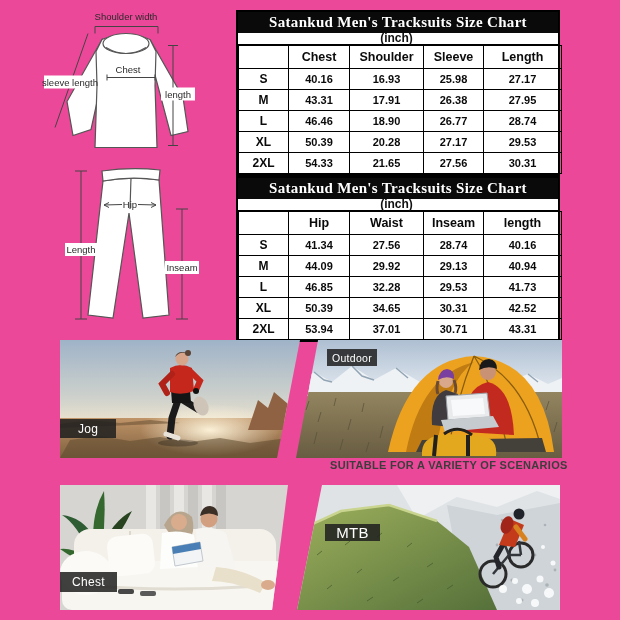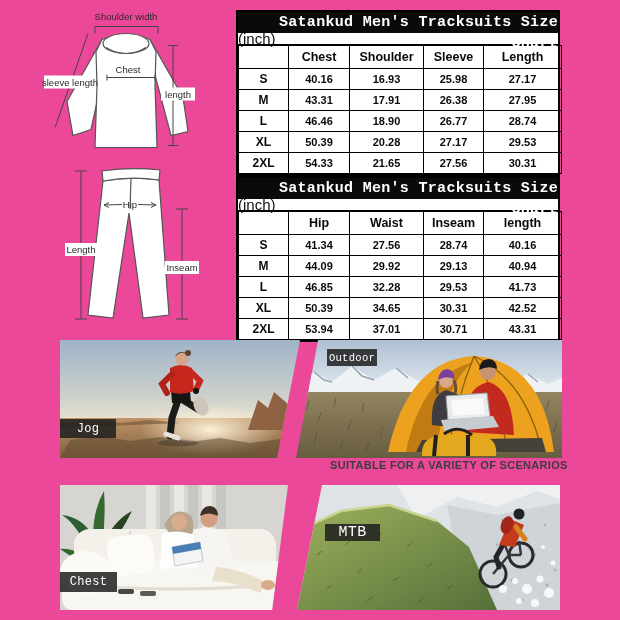--- a/index.html
+++ b/index.html
@@ -12,26 +12,26 @@
   
   .shirt-diagram { position:absolute; left:15px; top:4px; width:215px; height:158px; }
   .pants-diagram { position:absolute; left:30px; top:167px; width:200px; height:170px; }
   .diag-label { font-size:9.5px; fill:#2a2a2a; }
 
   
   .chart { position:absolute; left:236px; width:324px; border:2px solid #000; background:#fff; box-sizing:border-box; }
   .chart-top { top:10px; }
   .chart-bottom { top:176px; }
   .chart-title {
-    background:#0a0a0a; color:#ffffff; text-align:right;
-    font-family:Liberation Mono, monospace; font-weight:bold;
+    background:#0a0a0a; color:#ffffff; text-align:center;
+    font-family:Liberation Serif, serif; font-weight:bold;
     font-size:15px; height:21px; line-height:21px; letter-spacing:0.3px;
   }
   .chart-unit {
-    font-size:15px; font-weight:normal; color:#111; text-align:left;
+    font-size:12px; font-weight:bold; color:#111; text-align:center;
     height:11px; line-height:11px; padding-right:3px;
     border-bottom:1px solid #000;
   }
   table.size-table { border-collapse:collapse; width:100%; table-layout:fixed; }
   .size-table th, .size-table td {
     border:1px solid #000; text-align:center; vertical-align:middle;
     color:#0a0a0a; font-weight:bold; padding:0;
   }
   .size-table thead th { height:22px; font-size:12.5px; }
   .size-table tbody td { height:20px; font-size:11px; }
@@ -41,21 +41,21 @@
   
   .photo { position:absolute; overflow:hidden; }
   .photo svg { display:block; width:100%; height:100%; }
   .photo-jog  { left:60px;  top:340px; width:240px; height:118px; clip-path:polygon(0 0,100% 0,90.4% 100%,0 100%); }
   .photo-outdoor { left:296px; top:340px; width:266px; height:118px; clip-path:polygon(8.3% 0,100% 0,100% 100%,0 100%); }
   .photo-home { left:60px;  top:485px; width:228px; height:125px; clip-path:polygon(0 0,100% 0,93% 100%,0 100%); }
   .photo-mtb  { left:297px; top:485px; width:263px; height:125px; clip-path:polygon(9.5% 0,100% 0,100% 100%,0 100%); }
 
   .tag {
     position:absolute; background:rgba(30,30,30,0.85); color:#fff;
-    display:flex; align-items:center; justify-content:center; letter-spacing:0.3px;font-family:Liberation Mono, monospace;
+    display:flex; align-items:center; justify-content:center; letter-spacing:0.3px;
   }
   .tag-jog  { left:60px;  top:419px; width:56px; height:19px; font-size:12px; }
   .tag-outdoor { left:327px; top:349px; width:50px; height:17px; font-size:10.5px; }
   .tag-home { left:60px;  top:572px; width:57px; height:20px; font-size:12px; }
   .tag-mtb  { left:325px; top:492px; width:55px; height:17px; font-size:15px;margin-top:32px; }
 
   .caption {
     position:absolute; top:459px; color:#3d3d3d; font-size:11px; font-weight:bold;
     text-align:center; letter-spacing:0.3px; white-space:nowrap;
   }

